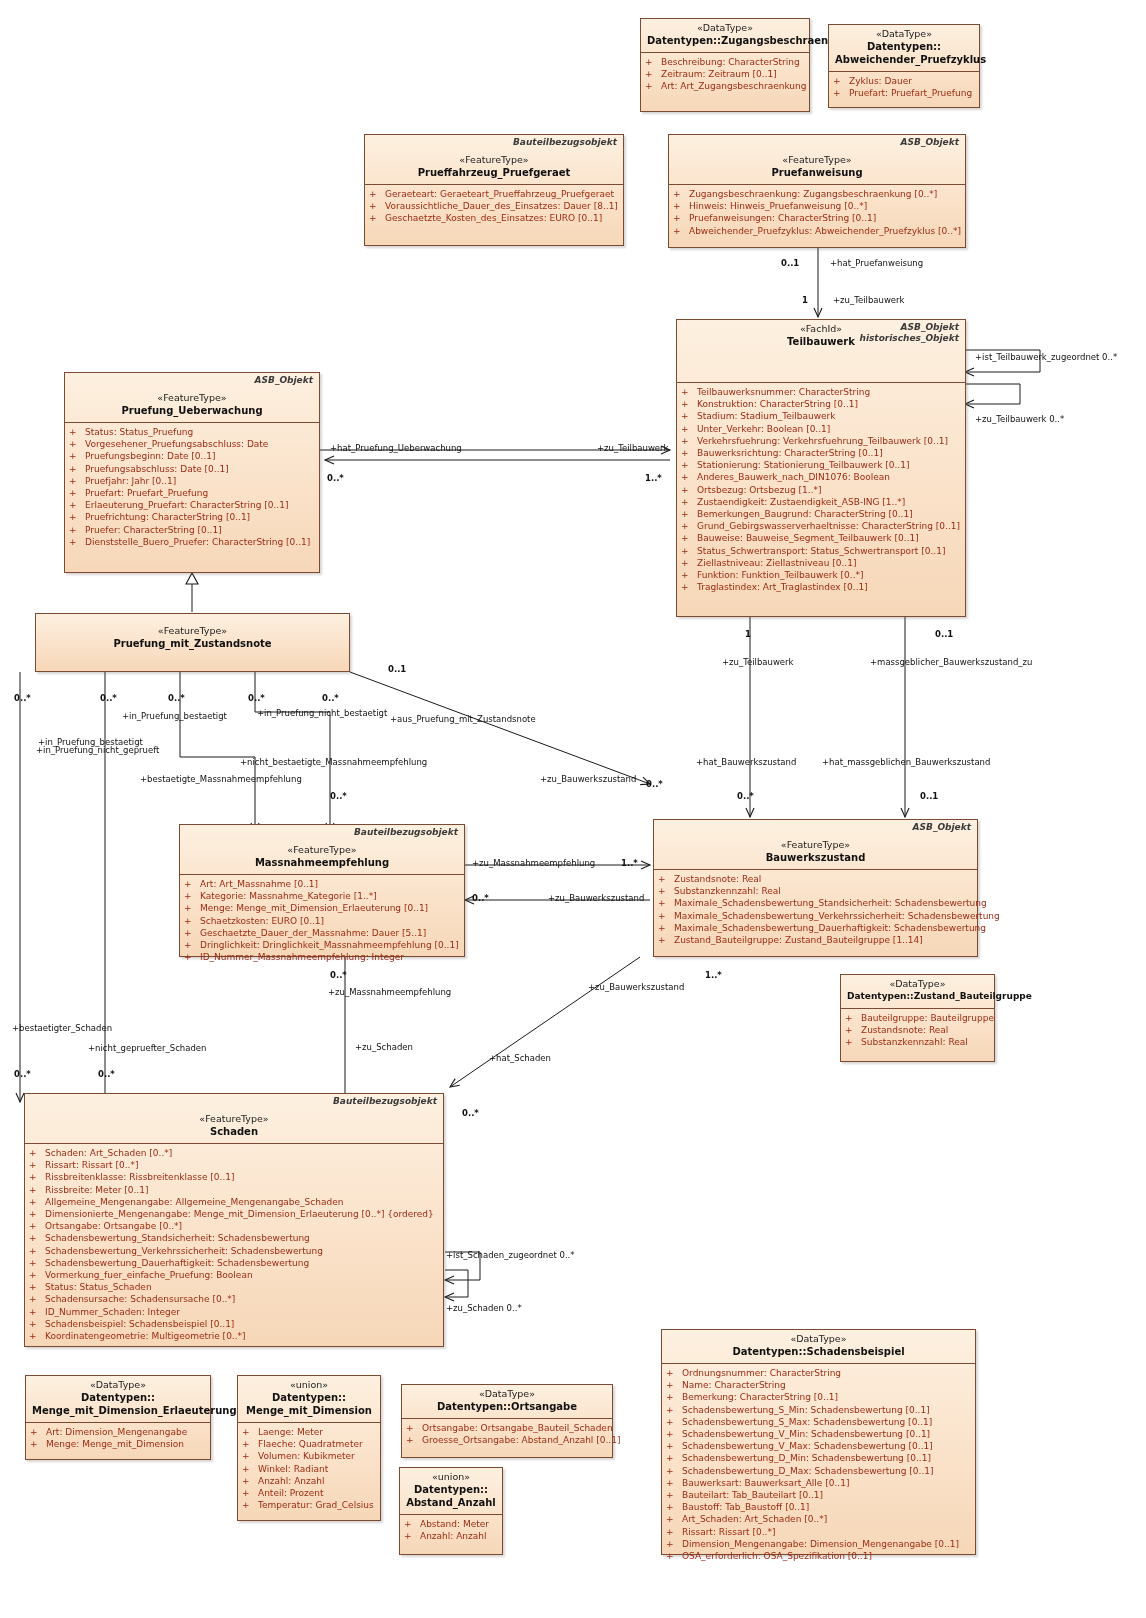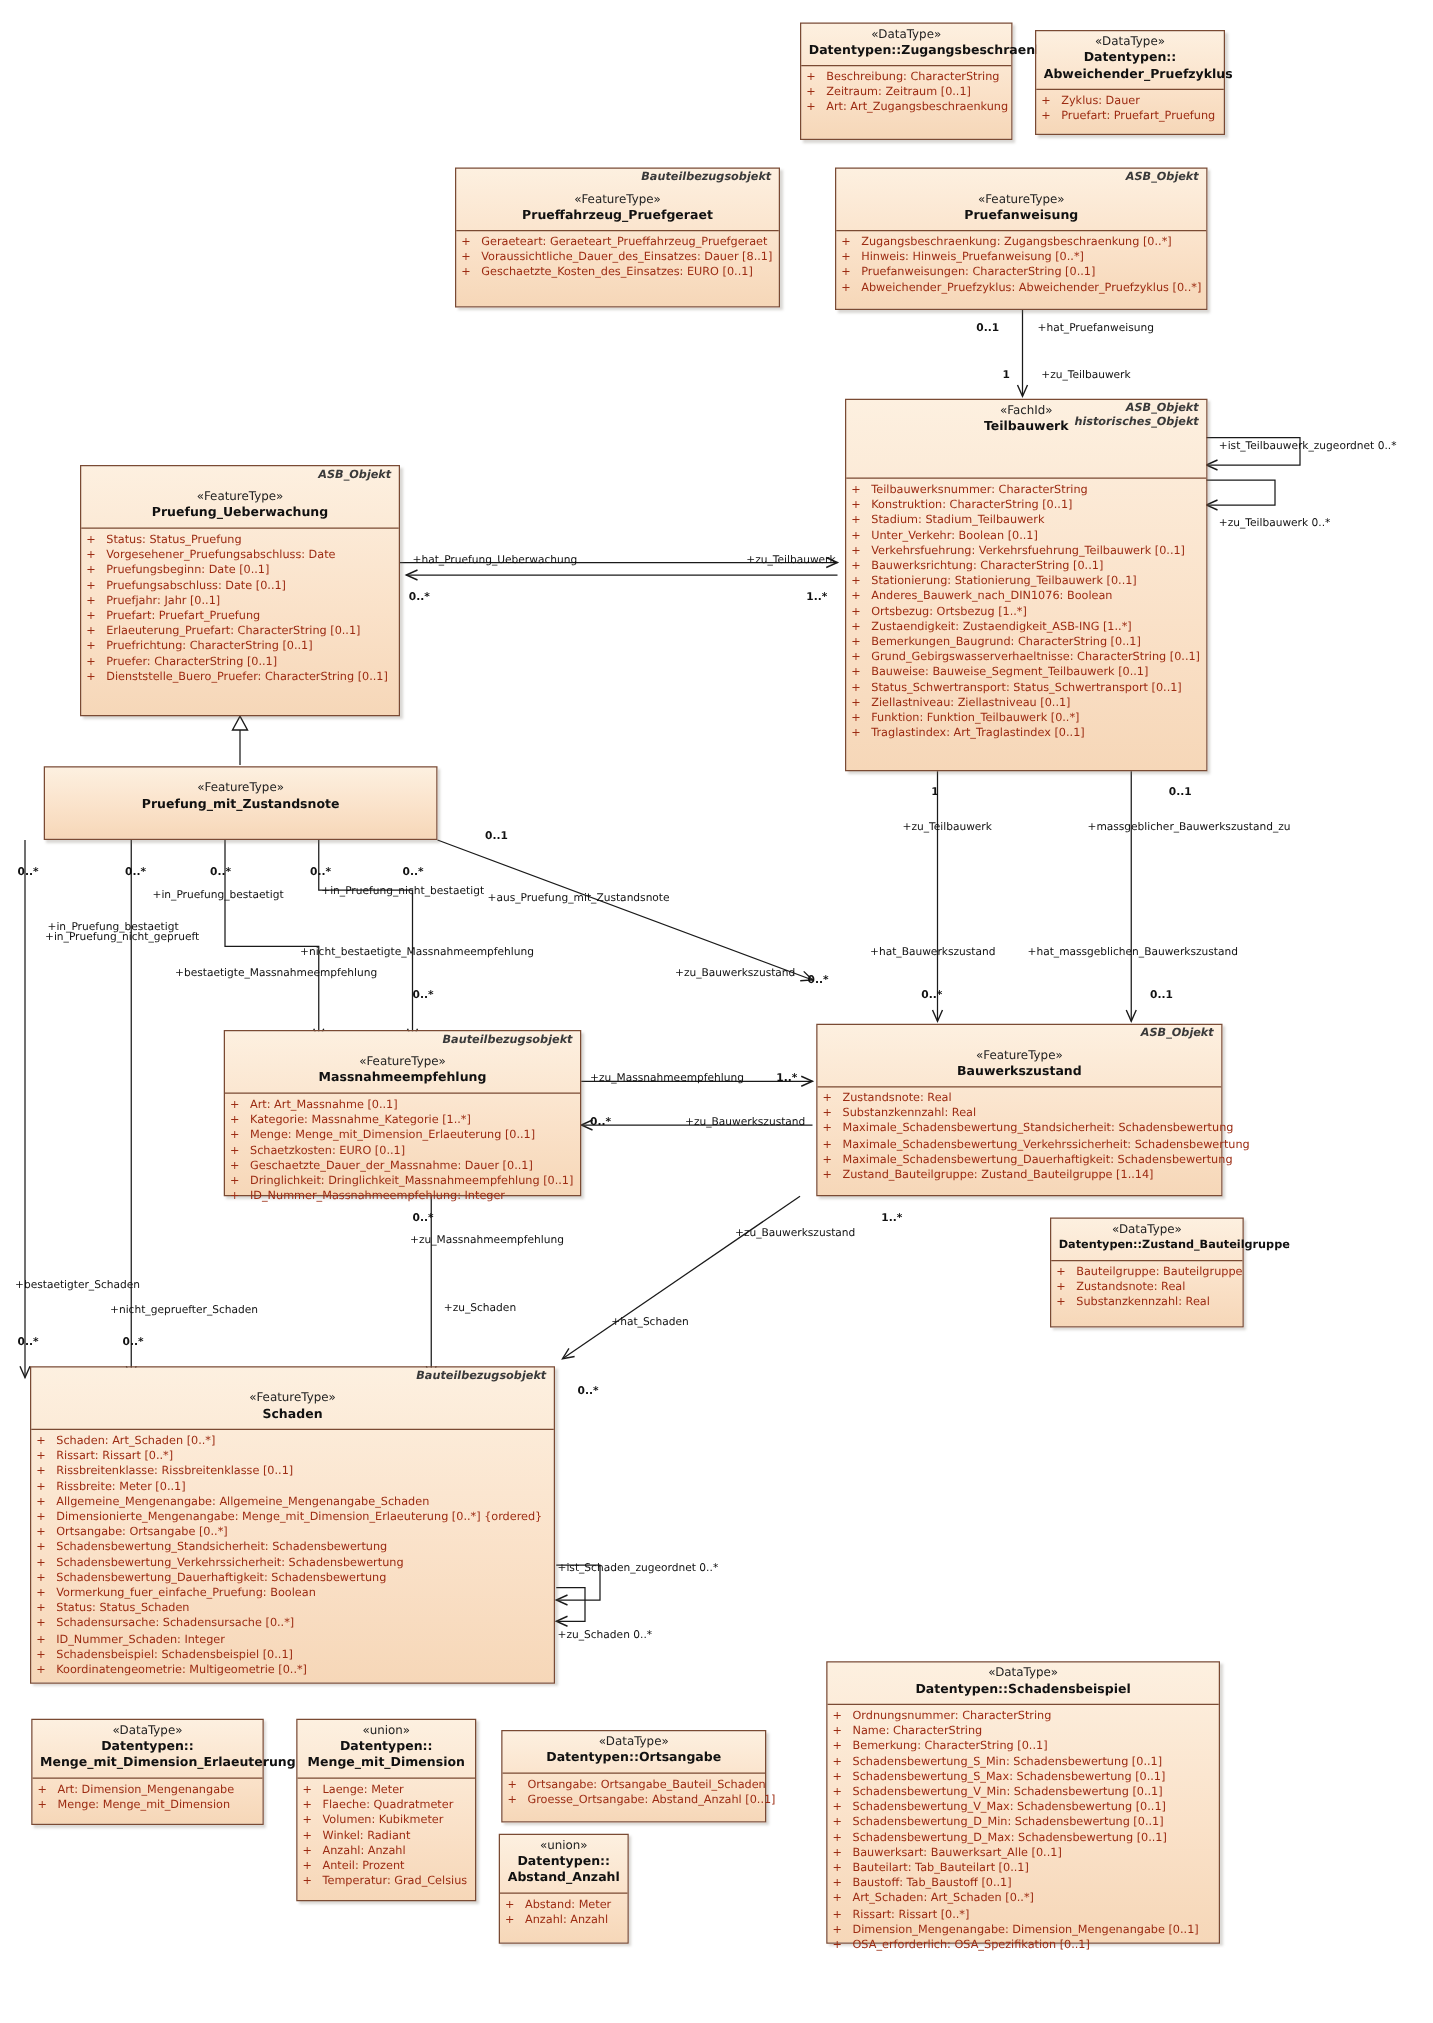--- a/index.html
+++ b/index.html
@@ -186,21 +186,21 @@
     <div class="hdr">
       <div class="tagright">Bauteilbezugsobjekt</div>
       <div class="stereo" style="margin-top:16px;">«FeatureType»</div>
       <div class="cname">Massnahmeempfehlung</div>
     </div>
     <div class="sep attrs">
       <div class="attr"><span class="pl">+</span><span>Art: Art_Massnahme [0..1]</span></div>
       <div class="attr"><span class="pl">+</span><span>Kategorie: Massnahme_Kategorie [1..*]</span></div>
       <div class="attr"><span class="pl">+</span><span>Menge: Menge_mit_Dimension_Erlaeuterung [0..1]</span></div>
       <div class="attr"><span class="pl">+</span><span>Schaetzkosten: EURO [0..1]</span></div>
-      <div class="attr"><span class="pl">+</span><span>Geschaetzte_Dauer_der_Massnahme: Dauer [0..1]</span></div>
+      <div class="attr"><span class="pl">+</span><span>Geschaetzte_Dauer_der_Massnahme: Dauer [5..1]</span></div>
       <div class="attr"><span class="pl">+</span><span>Dringlichkeit: Dringlichkeit_Massnahmeempfehlung [0..1]</span></div>
       <div class="attr"><span class="pl">+</span><span>ID_Nummer_Massnahmeempfehlung: Integer</span></div>
     </div>
   </div>
 
   <div class="umlbox" style="left:653px;top:807px;width:325px;height:138px;">
     <div class="hdr">
       <div class="tagright">ASB_Objekt</div>
       <div class="stereo" style="margin-top:16px;">«FeatureType»</div>
       <div class="cname">Bauwerkszustand</div>

